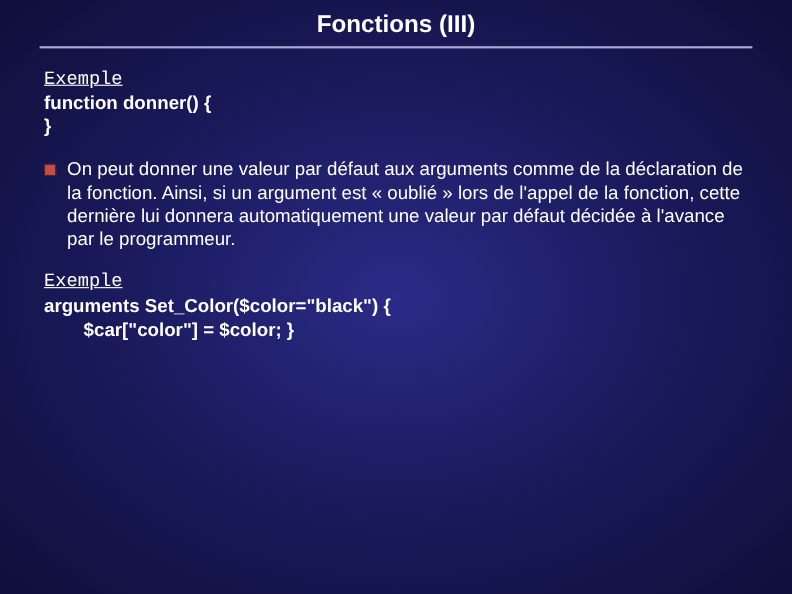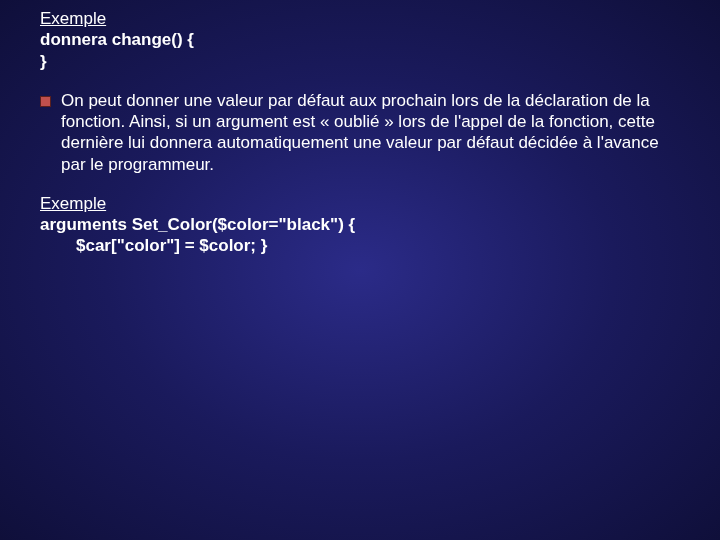--- a/index.html
+++ b/index.html
@@ -23,20 +23,21 @@
     text-align: center;
     font-weight: bold;
     font-size: 22px;
     color: #ffffff;
     padding-bottom: 6px;
     border-bottom: 2px solid #a9a9d6;
     margin-bottom: 18px;
   }
   .underline {
     text-decoration: underline;
+    font-family: Liberation Mono, monospace;
   }
   .block {
     margin-left: 4px;
     margin-bottom: 18px;
   }
   .indent1 {
     padding-left: 36px;
   }
   .indent2 {
     padding-left: 200px;
@@ -62,30 +63,31 @@
   .bold { font-weight: bold; }
   .comment { font-weight: normal; }
   .eq { color: #ffffff; }
   .str { color: #ffffff; }
 </style>
 </head>
 <body>
 
 <div class="slide">
 
+  <div class="title">Fonctions (III)</div>
 
   <div class="block">
     <div class="underline">Exemple</div>
-    <div class="bold">donnera change() {</div>
+    <div class="bold">function donner() {</div>
     <div class="bold">}</div>
   </div>
 
   <div class="bullet-row">
     <div class="bullet"></div>
-    <div class="bullet-text">On peut donner une valeur par défaut aux prochain lors de la déclaration de la fonction. Ainsi, si un argument est « oublié » lors de l'appel de la fonction, cette dernière lui donnera automatiquement une valeur par défaut décidée à l'avance par le programmeur.</div>
+    <div class="bullet-text">On peut donner une valeur par défaut aux arguments comme de la déclaration de la fonction. Ainsi, si un argument est « oublié » lors de l'appel de la fonction, cette dernière lui donnera automatiquement une valeur par défaut décidée à l'avance par le programmeur.</div>
   </div>
 
   <div class="block">
     <div class="underline">Exemple</div>
     <div class="bold">
       <span>arguments Set_Color($color</span><span class="eq">=</span><span class="str">"black"</span><span>) {</span>
     </div>
     <div class="indent1 bold">$car["color"] = $color;   }</div>
   </div>
 

